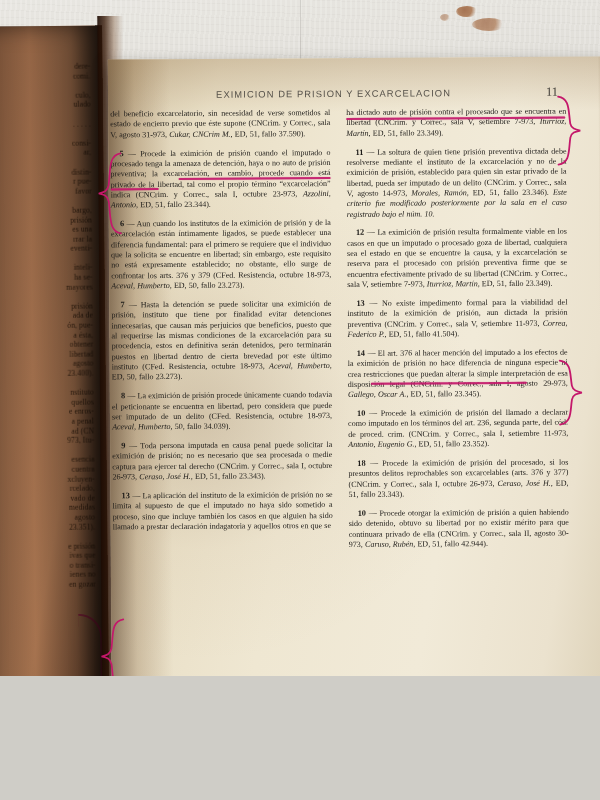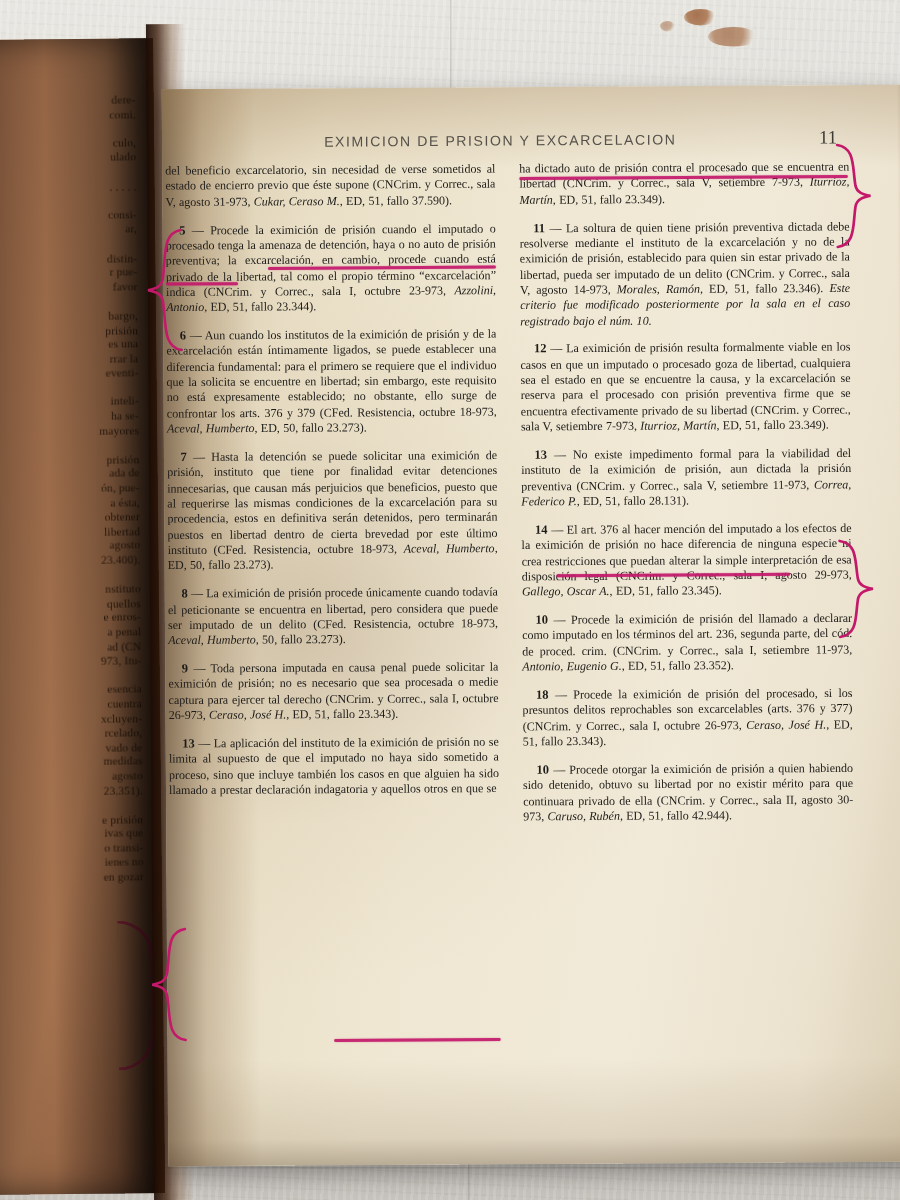--- a/index.html
+++ b/index.html
@@ -5,21 +5,21 @@
   html, body {
     margin: 0; padding: 0;
     width: 600px; height: 800px;
     overflow: hidden;
     background: #cfcdc7;
     font-family: "Liberation Serif", serif;
   }
 
   #scene {
     position: relative;
-    width: 600px; height: 800px;
+    width: 600px; height: 676px;
     overflow: hidden;
   }
 
   
   .desk {
     position: absolute; inset: 0;
     background:
       linear-gradient(175deg, #e9e7e2 0%, #dedcd6 22%, #d4d2cc 55%, #cdc9c3 80%, #c6c2bc 100%);
   }
   .desk-grain {
@@ -250,43 +250,43 @@
   </div>
 
   <div class="printblock">
 
     <div class="runhead">EXIMICION DE PRISION Y EXCARCELACION</div>
     <div class="folio">11</div>
 
     <div class="cols">
 
       <div class="col">
-        <p class="para cont"><span>del beneficio excarcelatorio, sin necesidad de verse sometidos al estado de encierro previo que éste supone (CNCrim. y Correc., sala V, agosto 31-973, </span><span class="it">Cukar, Ceraso M.</span><span>, ED, 51, fallo 37.590).</span></p>
+        <p class="para cont"><span>del beneficio excarcelatorio, sin necesidad de verse sometidos al estado de encierro previo que éste supone (CNCrim. y Correc., sala V, agosto 31-973, </span><span class="it">Cukar, CNCrim M.</span><span>, ED, 51, fallo 37.590).</span></p>
 
         <p class="para ind"><span class="num">5</span><span> — Procede la eximición de prisión cuando el imputado o procesado tenga la amenaza de detención, haya o no auto de prisión preventiva; la excarcelación, en cambio, procede cuando está privado de la libertad, tal como el propio término “excarcelación” indica (CNCrim. y Correc., sala I, octubre 23-973, </span><span class="it">Azzolini, Antonio</span><span>, ED, 51, fallo 23.344).</span></p>
 
         <p class="para ind"><span class="num">6</span><span> — Aun cuando los institutos de la eximición de prisión y de la excarcelación están íntimamente ligados, se puede establecer una diferencia fundamental: para el primero se requiere que el individuo que la solicita se encuentre en libertad; sin embargo, este requisito no está expresamente establecido; no obstante, ello surge de confrontar los arts. 376 y 379 (CFed. Resistencia, octubre 18-973, </span><span class="it">Aceval, Humberto</span><span>, ED, 50, fallo 23.273).</span></p>
 
         <p class="para ind"><span class="num">7</span><span> — Hasta la detención se puede solicitar una eximición de prisión, instituto que tiene por finalidad evitar detenciones innecesarias, que causan más perjuicios que beneficios, puesto que al requerirse las mismas condiciones de la excarcelación para su procedencia, estos en definitiva serán detenidos, pero terminarán puestos en libertad dentro de cierta brevedad por este último instituto (CFed. Resistencia, octubre 18-973, </span><span class="it">Aceval, Humberto</span><span>, ED, 50, fallo 23.273).</span></p>
 
-        <p class="para ind"><span class="num">8</span><span> — La eximición de prisión procede únicamente cuando todavía el peticionante se encuentra en libertad, pero considera que puede ser imputado de un delito (CFed. Resistencia, octubre 18-973, </span><span class="it">Aceval, Humberto</span><span>, 50, fallo 23.273).</span></p>
+        <p class="para ind"><span class="num">8</span><span> — La eximición de prisión procede únicamente cuando todavía el peticionante se encuentra en libertad, pero considera que puede ser imputado de un delito (CFed. Resistencia, octubre 18-973, </span><span class="it">Aceval, Humberto</span><span>, 50, fallo 34.039).</span></p>
 
         <p class="para ind"><span class="num">9</span><span> — Toda persona imputada en causa penal puede solicitar la eximición de prisión; no es necesario que sea procesada o medie captura para ejercer tal derecho (CNCrim. y Correc., sala I, octubre 26-973, </span><span class="it">Ceraso, José H.</span><span>, ED, 51, fallo 23.343).</span></p>
 
         <p class="para ind"><span class="num">13</span><span> — La aplicación del instituto de la eximición de prisión no se limita al supuesto de que el imputado no haya sido sometido a proceso, sino que incluye también los casos en que alguien ha sido llamado a prestar declaración indagatoria y aquellos otros en que se</span></p>
       </div>
 
       <div class="col">
         <p class="para cont"><span>ha dictado auto de prisión contra el procesado que se encuentra en libertad (CNCrim. y Correc., sala V, setiembre 7-973, </span><span class="it">Iturrioz, Martín</span><span>, ED, 51, fallo 23.349).</span></p>
 
         <p class="para ind"><span class="num">11</span><span> — La soltura de quien tiene prisión preventiva dictada debe resolverse mediante el instituto de la excarcelación y no de la eximición de prisión, establecido para quien sin estar privado de la libertad, pueda ser imputado de un delito (CNCrim. y Correc., sala V, agosto 14-973, </span><span class="it">Morales, Ramón</span><span>, ED, 51, fallo 23.346). </span><span class="it">Este criterio fue modificado posteriormente por la sala en el caso registrado bajo el núm. 10.</span></p>
 
         <p class="para ind"><span class="num">12</span><span> — La eximición de prisión resulta formalmente viable en los casos en que un imputado o procesado goza de libertad, cualquiera sea el estado en que se encuentre la causa, y la excarcelación se reserva para el procesado con prisión preventiva firme que se encuentra efectivamente privado de su libertad (CNCrim. y Correc., sala V, setiembre 7-973, </span><span class="it">Iturrioz, Martín</span><span>, ED, 51, fallo 23.349).</span></p>
 
-        <p class="para ind"><span class="num">13</span><span> — No existe impedimento formal para la viabilidad del instituto de la eximición de prisión, aun dictada la prisión preventiva (CNCrim. y Correc., sala V, setiembre 11-973, </span><span class="it">Correa, Federico P.</span><span>, ED, 51, fallo 28.131).</span></p>
+        <p class="para ind"><span class="num">13</span><span> — No existe impedimento formal para la viabilidad del instituto de la eximición de prisión, aun dictada la prisión preventiva (CNCrim. y Correc., sala V, setiembre 11-973, </span><span class="it">Correa, Federico P.</span><span>, ED, 51, fallo 41.504).</span></p>
 
         <p class="para ind"><span class="num">14</span><span> — El art. 376 al hacer mención del imputado a los efectos de la eximición de prisión no hace diferencia de ninguna especie ni crea restricciones que puedan alterar la simple interpretación de esa disposición legal (CNCrim. y Correc., sala I, agosto 29-973, </span><span class="it">Gallego, Oscar A.</span><span>, ED, 51, fallo 23.345).</span></p>
 
         <p class="para ind"><span class="num">10</span><span> — Procede la eximición de prisión del llamado a declarar como imputado en los términos del art. 236, segunda parte, del cód. de proced. crim. (CNCrim. y Correc., sala I, setiembre 11-973, </span><span class="it">Antonio, Eugenio G.</span><span>, ED, 51, fallo 23.352).</span></p>
 
         <p class="para ind"><span class="num">18</span><span> — Procede la eximición de prisión del procesado, si los presuntos delitos reprochables son excarcelables (arts. 376 y 377) (CNCrim. y Correc., sala I, octubre 26-973, </span><span class="it">Ceraso, José H.</span><span>, ED, 51, fallo 23.343).</span></p>
 
         <p class="para ind"><span class="num">10</span><span> — Procede otorgar la eximición de prisión a quien habiendo sido detenido, obtuvo su libertad por no existir mérito para que continuara privado de ella (CNCrim. y Correc., sala II, agosto 30-973, </span><span class="it">Caruso, Rubén</span><span>, ED, 51, fallo 42.944).</span></p>
       </div>
 

